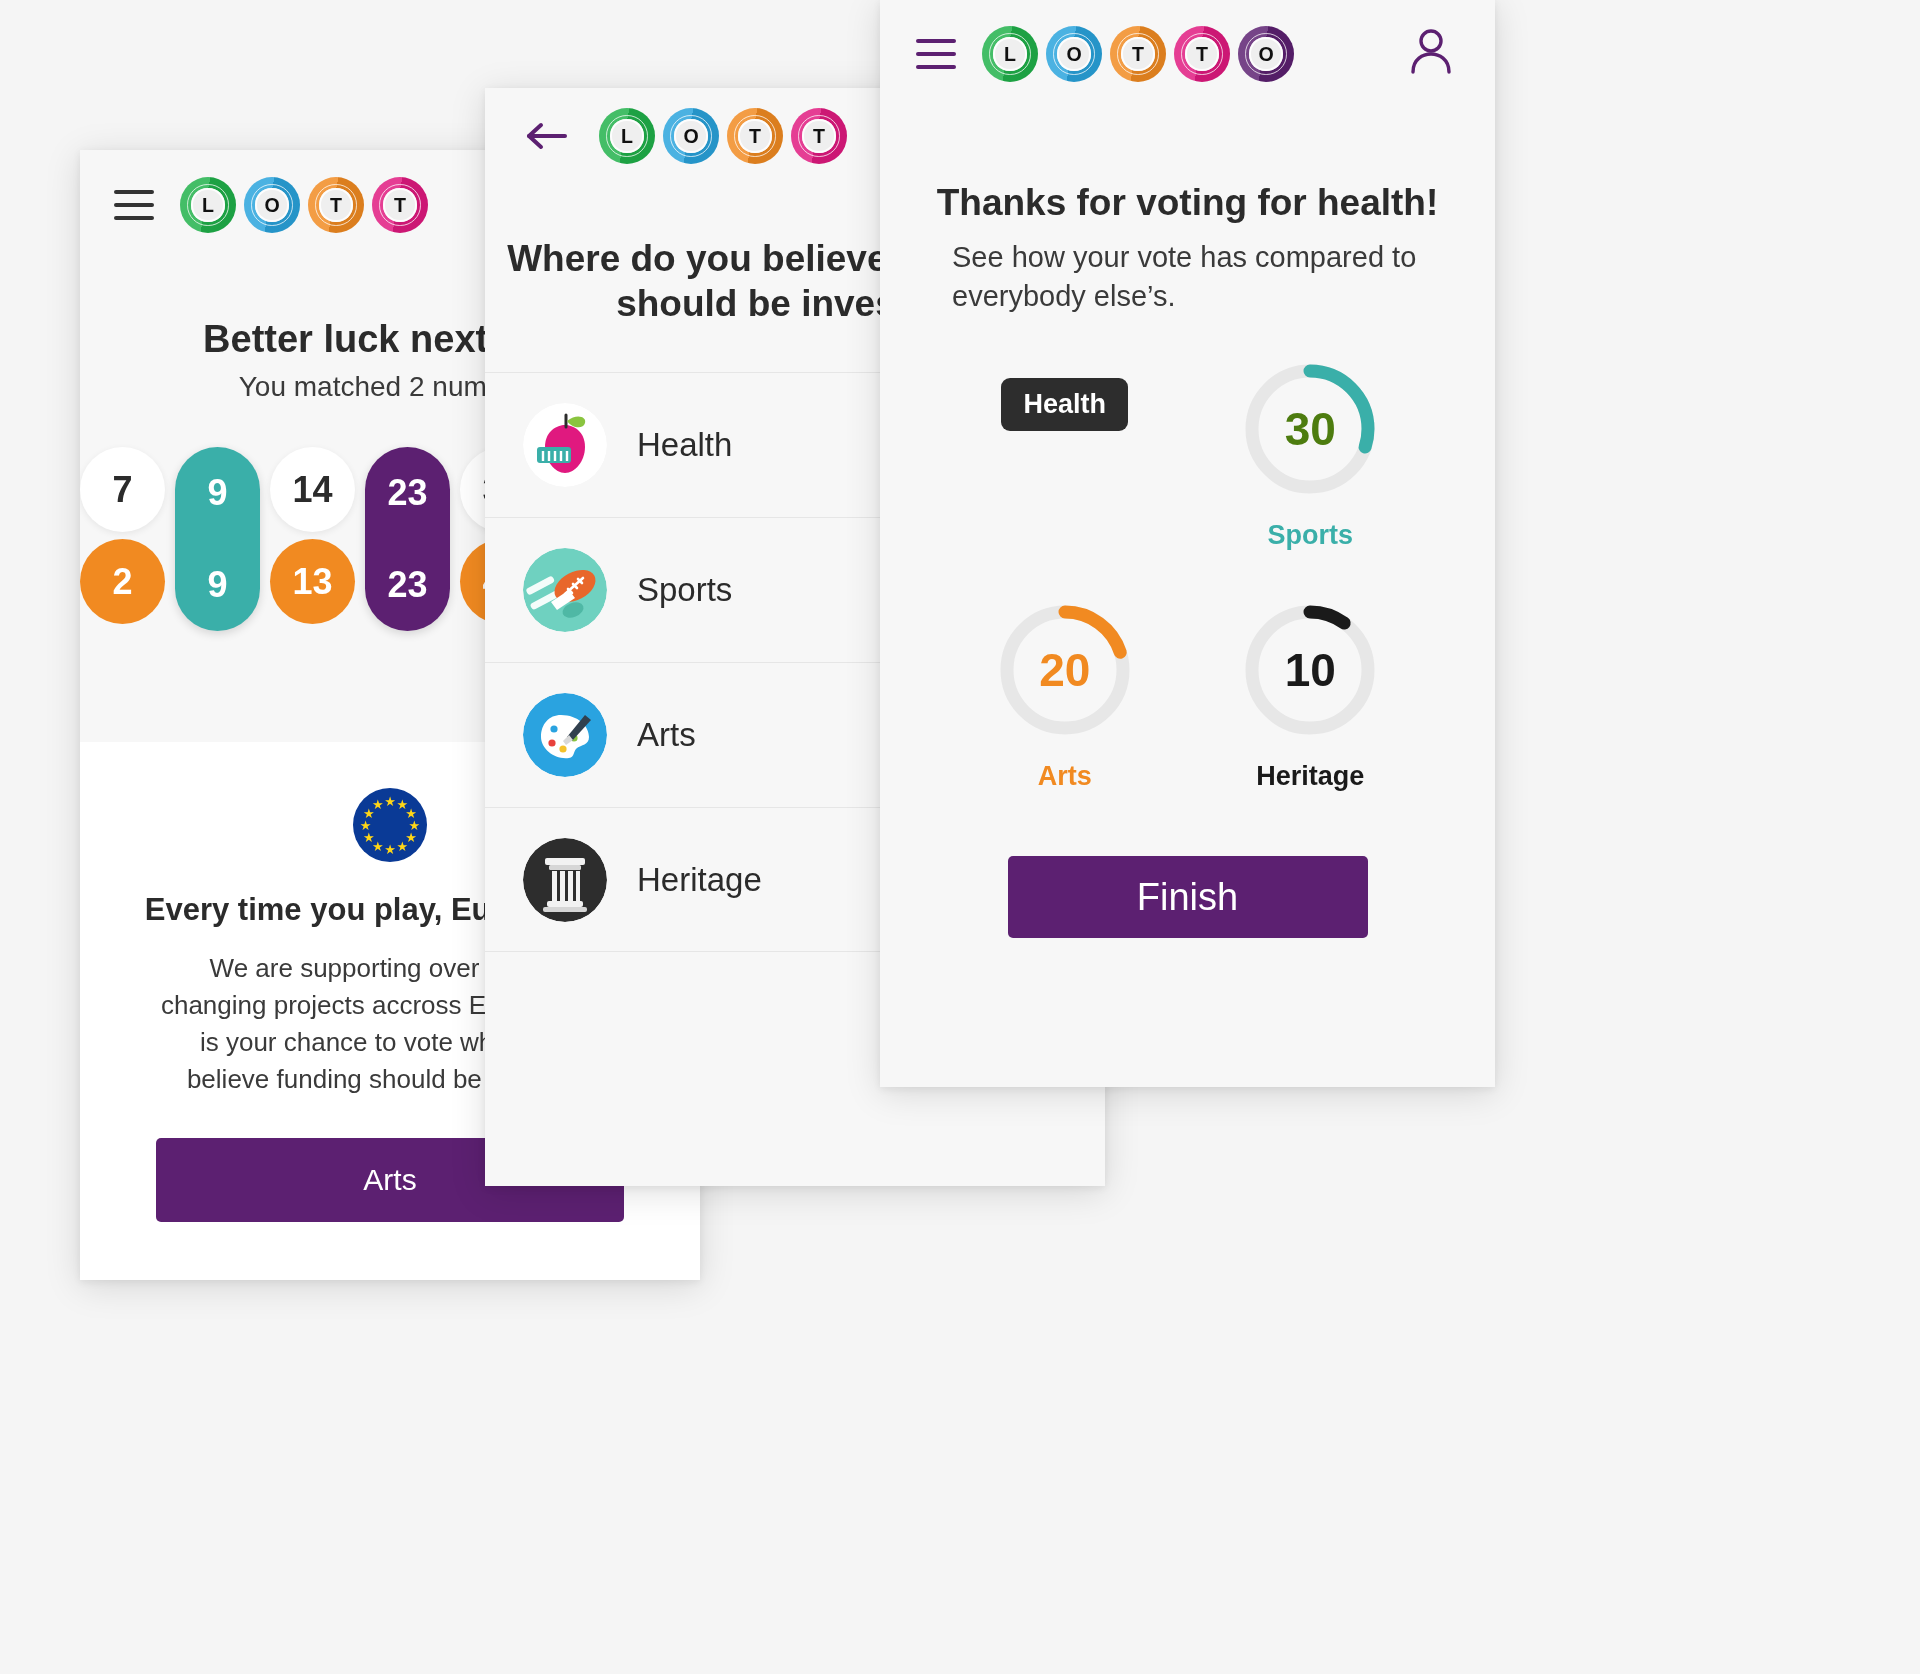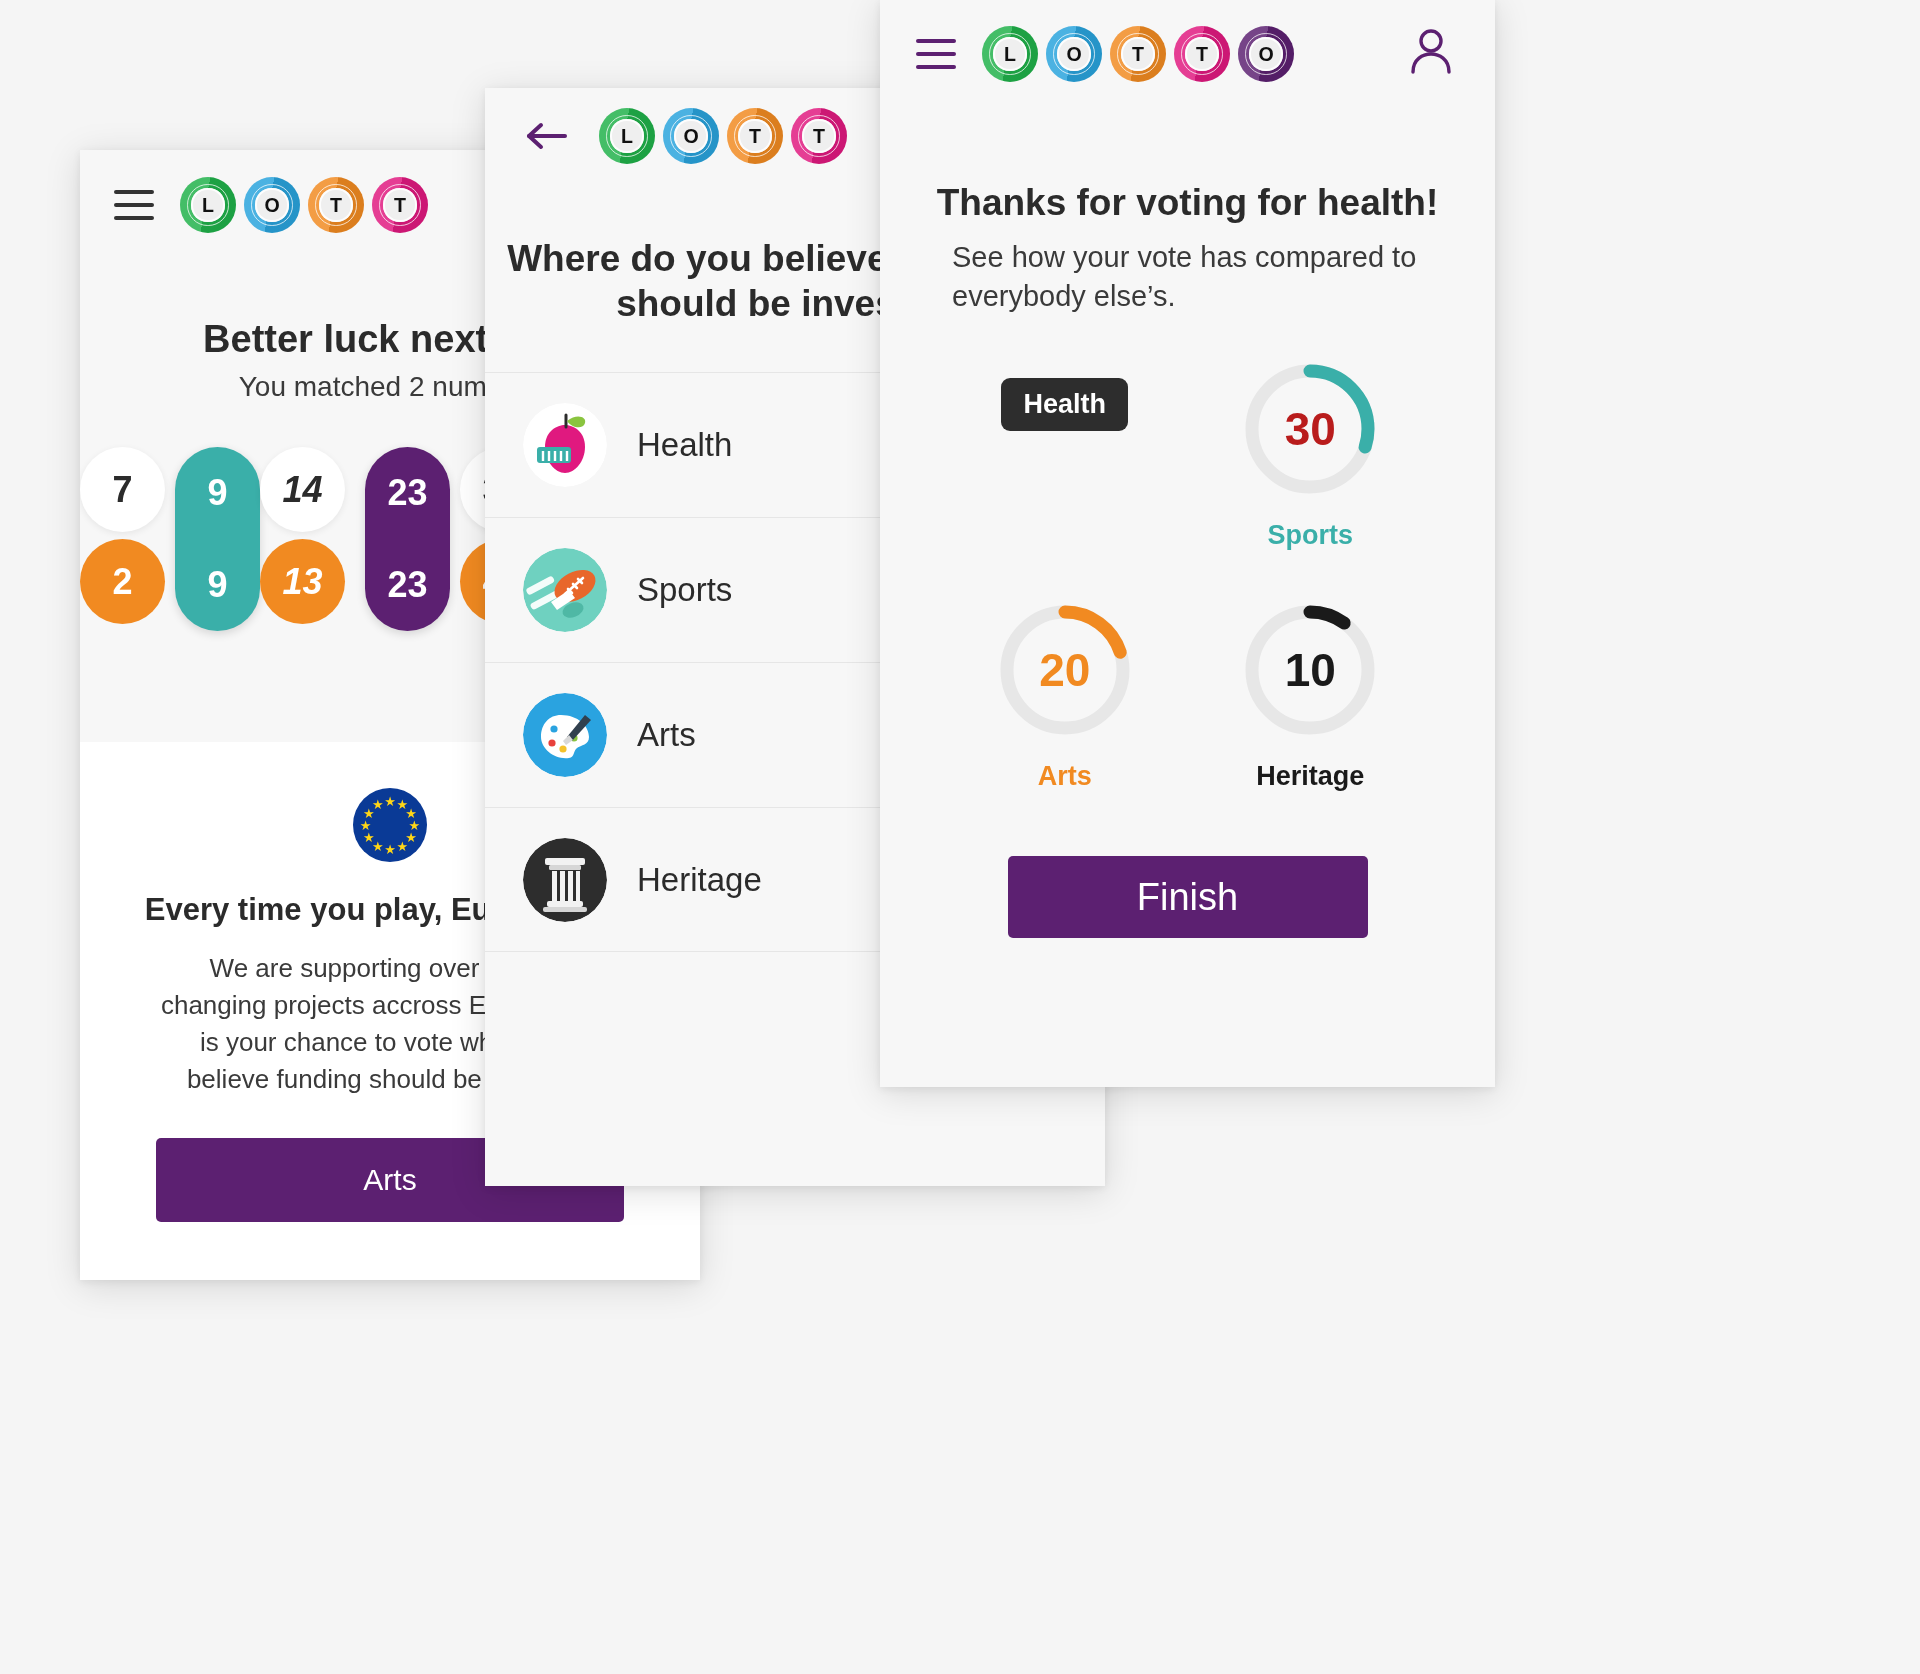--- a/index.html
+++ b/index.html
@@ -189,21 +189,21 @@
         <div class="ball-col" style="left: 0px;">
           <div class="ball plain">7</div>
           <div class="ball orange ball-row2">2</div>
         </div>
         <div class="ball-col" style="left: 95px;">
           <div class="ball-pill pill-teal">
             <div>9</div>
             <div>9</div>
           </div>
         </div>
-        <div class="ball-col" style="left: 180px; font-style: italic;">
+        <div class="ball-col" style="left: 190px;">
           <div class="ball plain">14</div>
           <div class="ball orange ball-row2">13</div>
         </div>
         <div class="ball-col" style="left: 285px;">
           <div class="ball-pill pill-purple">
             <div>23</div>
             <div>23</div>
           </div>
         </div>
         <div class="ball-col" style="left: 380px;">
@@ -382,21 +382,21 @@
     <div class="donut-grid" id="donut-grid">
         <div class="donut-cell">
           <div class="donut-label badge">Health</div>
         </div>
         <div class="donut-cell">
           <div class="donut-wrap">
             <svg width="142" height="142" viewBox="0 0 142 142">
               <circle cx="71" cy="71" r="58" fill="none" stroke="#e7e7e7" stroke-width="13"></circle>
               <circle cx="71" cy="71" r="58" fill="none" stroke="#3aafa9" stroke-width="13" stroke-linecap="round" stroke-dasharray="109.32742434492481 364.424747816416"></circle>
             </svg>
-            <div class="donut-val" style="color: #b91c1c;">30</div>
+            <div class="donut-val" style="color: #4d7c0f;">30</div>
           </div>
           <div class="donut-label" style="color: rgb(58, 175, 169);">Sports</div>
         </div>
         <div class="donut-cell">
           <div class="donut-wrap">
             <svg width="142" height="142" viewBox="0 0 142 142">
               <circle cx="71" cy="71" r="58" fill="none" stroke="#e7e7e7" stroke-width="13"></circle>
               <circle cx="71" cy="71" r="58" fill="none" stroke="#f18a21" stroke-width="13" stroke-linecap="round" stroke-dasharray="72.88494956328321 364.424747816416"></circle>
             </svg>
             <div class="donut-val" style="color: rgb(241, 138, 33);">20</div>

